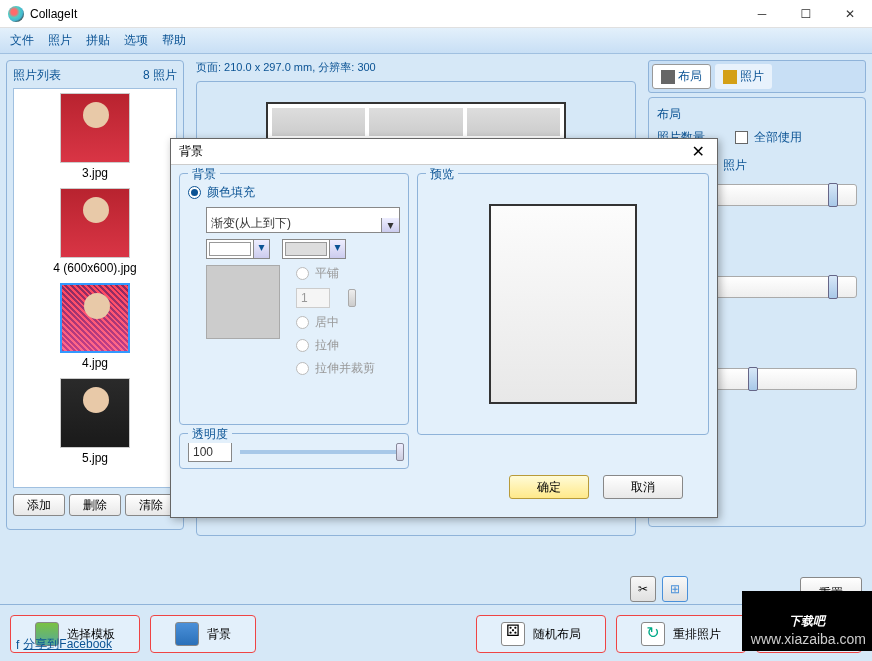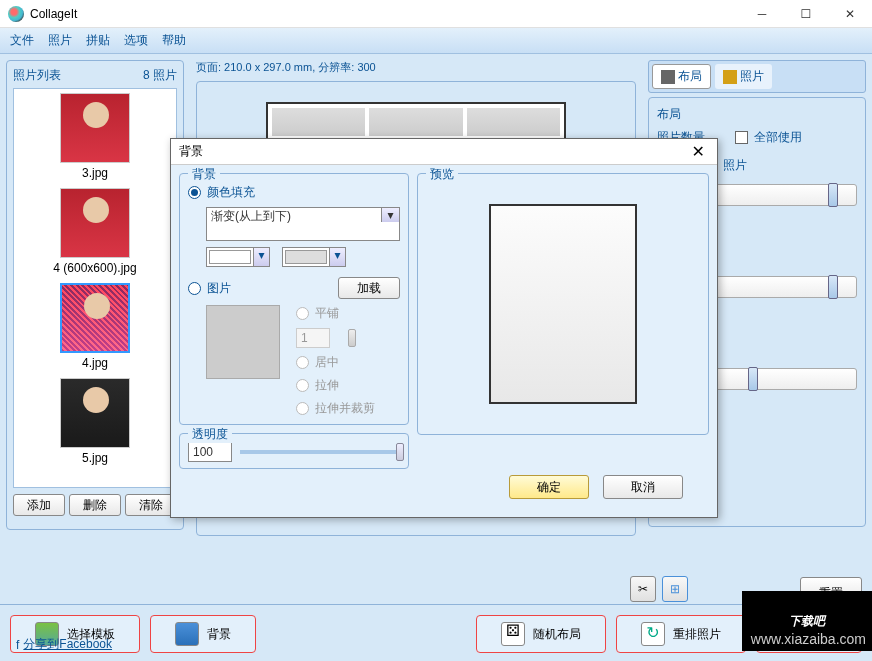--- a/index.html
+++ b/index.html
@@ -67,21 +67,21 @@
 .dialog { position: absolute; left: 170px; top: 138px; width: 548px; height: 380px; background: #e3f0fb; border: 1px solid #666; box-shadow: 2px 2px 8px rgba(0,0,0,0.3); }
 .dialog .dtitle { height: 26px; background: #fff; display: flex; align-items: center; padding: 0 8px; border-bottom: 1px solid #ccc; }
 .dialog .dtitle .close { margin-left: auto; font-size: 16px; cursor: pointer; padding: 0 4px; }
 .dialog .dbody { display: flex; padding: 8px; gap: 8px; height: 310px; }
 .fieldset { border: 1px solid #8fb3d9; border-radius: 4px; padding: 10px 8px 8px; position: relative; margin-bottom: 8px; }
 .fieldset .legend { position: absolute; top: -8px; left: 8px; background: #e3f0fb; padding: 0 4px; color: #0b5394; }
 .dialog .left { width: 230px; }
 .radio { width: 13px; height: 13px; border: 1px solid #0b5394; border-radius: 50%; background: #fff; display: inline-flex; align-items: center; justify-content: center; }
 .radio.checked::after { content:""; width: 7px; height: 7px; background: #0b5394; border-radius: 50%; }
 .drow { display: flex; align-items: center; gap: 6px; margin-bottom: 6px; color: #0b5394; }
-.combo { flex: 1; height: 34px; background: #fff; border: 1px solid #888; display: flex; align-items: flex-start; padding-left: 4px; color: #333; }
+.combo { flex: 1; height: 26px; background: #fff; border: 1px solid #888; display: flex; align-items: flex-end; padding-left: 4px; color: #333; }
 .combo .ar { margin-left: auto; width: 18px; text-align: center; background: linear-gradient(#eef,#cce); border-left: 1px solid #888; }
 .colorbox { width: 64px; height: 20px; border: 1px solid #888; background: #fff; display: flex; }
 .colorbox .sw { flex: 1; margin: 2px; background: #fff; border: 1px solid #999; }
 .colorbox .ar { width: 16px; background: linear-gradient(#eef,#cce); border-left: 1px solid #888; text-align: center; }
 .loadbtn { height: 22px; padding: 0 18px; background: linear-gradient(#fff,#e8e8e8); border: 1px solid #888; border-radius: 3px; }
 .imgph { width: 74px; height: 74px; background: #ccc; border: 1px solid #aaa; }
 .numbox { width: 34px; height: 20px; border: 1px solid #ccc; background: #f5f5f5; color: #999; padding-left: 4px; }
 .dialog .right { flex: 1; }
 .preview { border: 1px solid #8fb3d9; border-radius: 4px; padding: 18px; height: 262px; background: #e3f0fb; display: flex; align-items: center; justify-content: center; }
 .preview .pcanvas { width: 148px; height: 200px; background: linear-gradient(#fcfcfc 0%, #f2f2f2 50%, #e8e8e8 100%); border: 2px solid #333; }
@@ -261,26 +261,20 @@
         <div class="drow" style="margin-left:18px; gap:12px">
           <div class="colorbox">
               <div class="sw"></div>
               <div class="ar">▾</div>
             </div>
           <div class="colorbox">
               <div class="sw" style="background:#ddd"></div>
               <div class="ar">▾</div>
             </div>
         </div>
-        <div class="drow" style="margin-top:10px">
-            <span class="radio"></span>
-            <span>图片</span>
-            <span style="flex:1"></span>
-            <button class="loadbtn">加载</button>
-          </div>
         <div class="drow" style="align-items:flex-start; margin-left:18px">
           <div class="imgph"></div>
           <div style="margin-left:10px">
             <div class="drow" style="color:#999">
                 <span class="radio" style="border-color:#bbb"></span>
                 <span>平铺</span>
               </div>
             <div class="drow">
                 <input class="numbox" disabled="" value="1" style="">
                 <span style="width:6px"></span>

